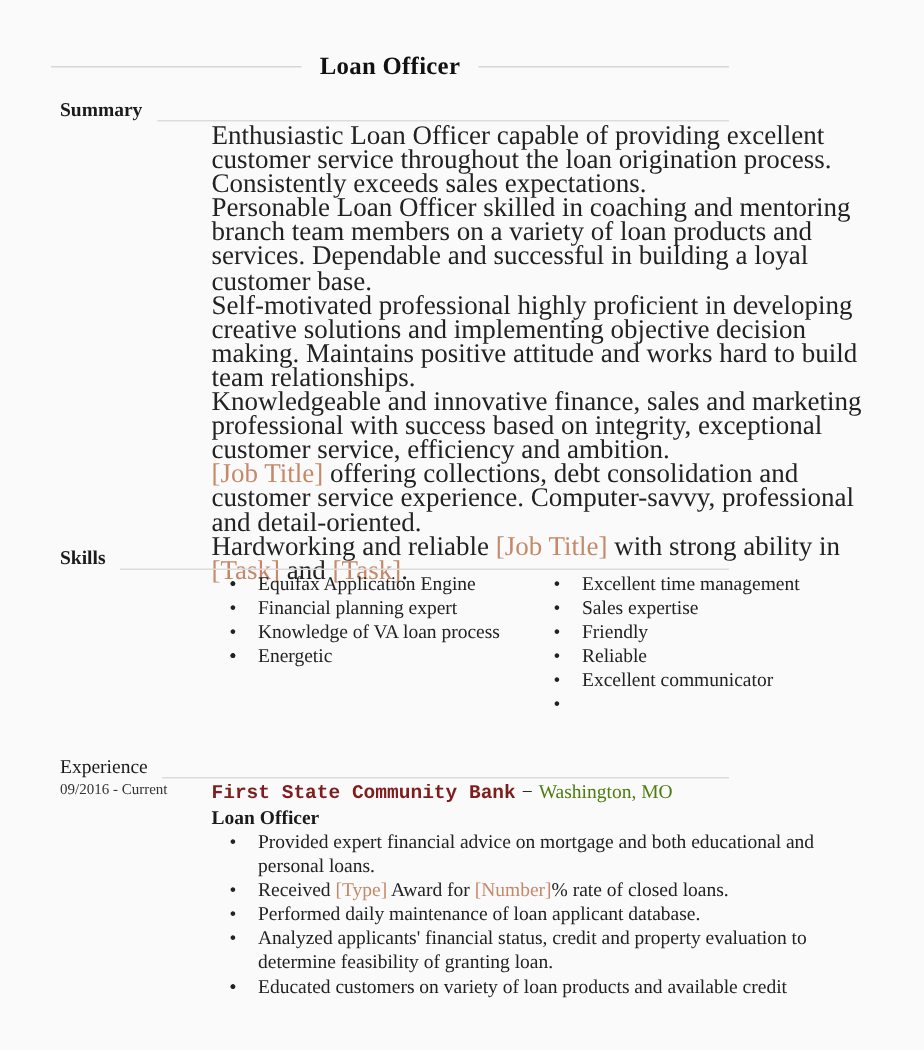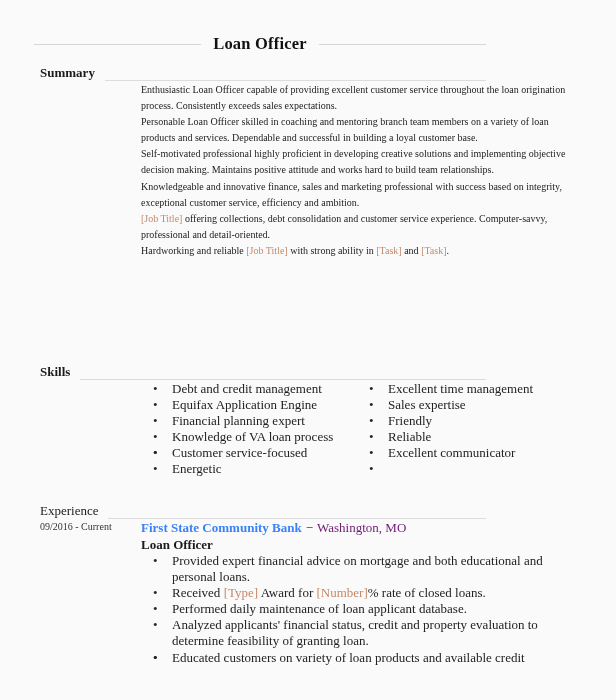--- a/index.html
+++ b/index.html
@@ -71,21 +71,21 @@
       background: #dcdcdc;
     }
 
     
     .summary {
       position: absolute;
       left: 141px;
       top: 82px;
       width: 440px;
       font-family: "Liberation Serif", serif;
-      font-size: 10px;
+      font-size: 18px;
       line-height: 16.1px;
       color: #222;
     }
     .summary p { margin: 0; }
     .ph { color: #c58869; }
 
     
     .skills {
       position: absolute;
       left: 152px;
@@ -126,23 +126,23 @@
       white-space: nowrap;
     }
     .exp-company {
       position: absolute;
       left: 141px;
       top: 520px;
       font-family: "Liberation Serif", serif;
       font-size: 13px;
       white-space: nowrap;
     }
-    .exp-company .company { font-weight: bold; color: #3b82f6; }
+    .exp-company .company { font-weight: bold; color: #7f1d1d; font-family: Liberation Mono, monospace; }
     .exp-company .dash { color: #1b1b1b; padding: 0 4px; }
-    .exp-company .location { color: #701a75; }
+    .exp-company .location { color: #4d7c0f; }
     .exp-role {
       position: absolute;
       left: 141px;
       top: 537px;
       font-family: "Liberation Serif", serif;
       font-weight: bold;
       font-size: 13px;
       color: #1b1b1b;
     }
     .exp-list {
@@ -186,26 +186,26 @@
       <p><span class="ph">[Job Title]</span><span> offering collections, debt consolidation and customer service experience. Computer-savvy, professional and detail-oriented.</span></p>
       <p><span>Hardworking and reliable </span><span class="ph">[Job Title]</span><span> with strong ability in </span><span class="ph">[Task]</span><span> and </span><span class="ph">[Task]</span><span>.</span></p>
     </div>
 
   <div class="section-head" style="top:364px;">
     <span class="label">Skills</span>
     <span class="rule"></span>
   </div>
   <div class="skills">
     <ul class="col1" id="skills-col1">
-        <li><span class="bullet">•</span><span>Debt and credit management</span></li>
+        <li><span class="bullet">•</span></li>
         <li><span class="bullet">•</span><span>Equifax Application Engine</span></li>
         <li><span class="bullet">•</span><span>Financial planning expert</span></li>
         <li><span class="bullet">•</span><span>Knowledge of VA loan process</span></li>
         <li><span class="bullet">•</span></li>
-        <li><span class="bullet">•</span><span>Customer service-focused</span></li>
+        <li><span class="bullet">•</span></li>
         <li><span class="bullet">•</span><span>Energetic</span></li>
       </ul>
     <ul class="col2" id="skills-col2">
         <li><span class="bullet">•</span><span>Excellent time management</span></li>
         <li><span class="bullet">•</span><span>Sales expertise</span></li>
         <li><span class="bullet">•</span><span>Friendly</span></li>
         <li><span class="bullet">•</span><span>Reliable</span></li>
         <li><span class="bullet">•</span><span>Excellent communicator</span></li>
         <li><span class="bullet">•</span></li>
       </ul>

